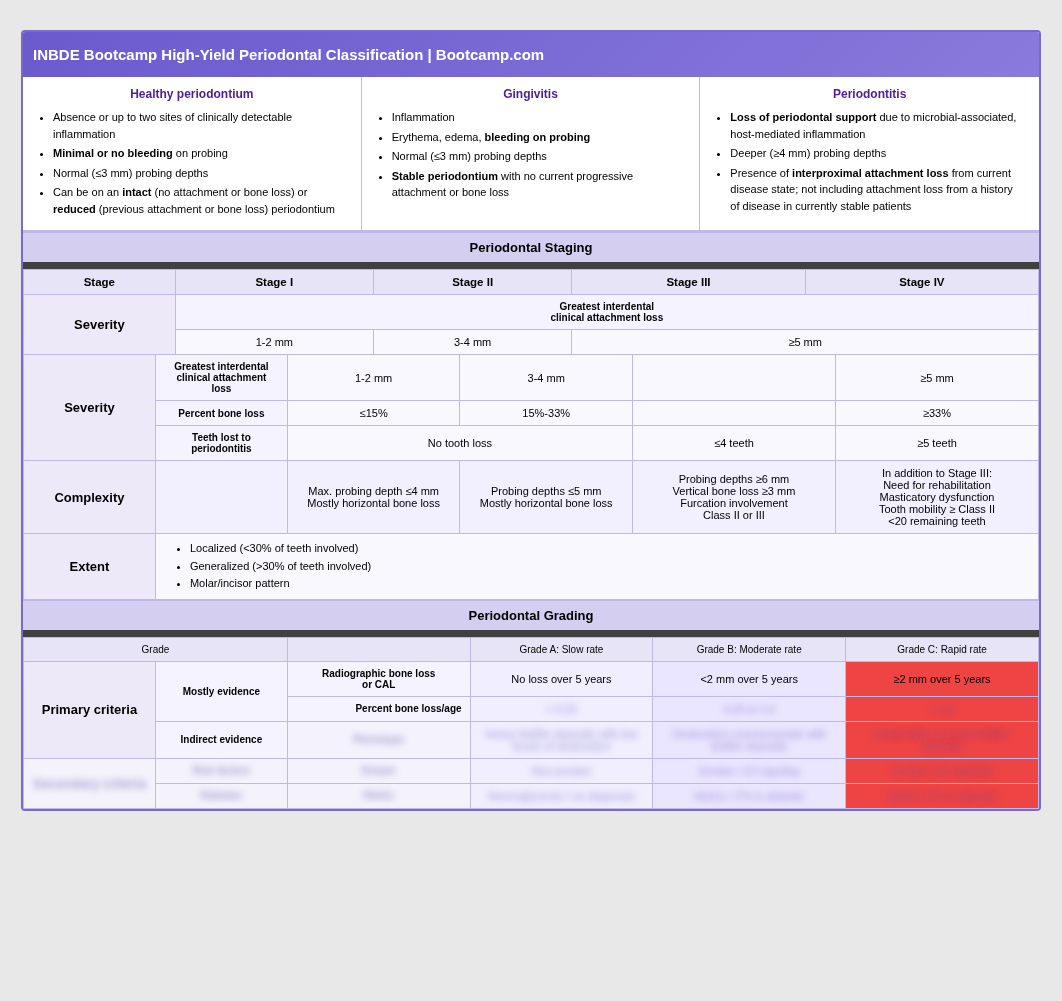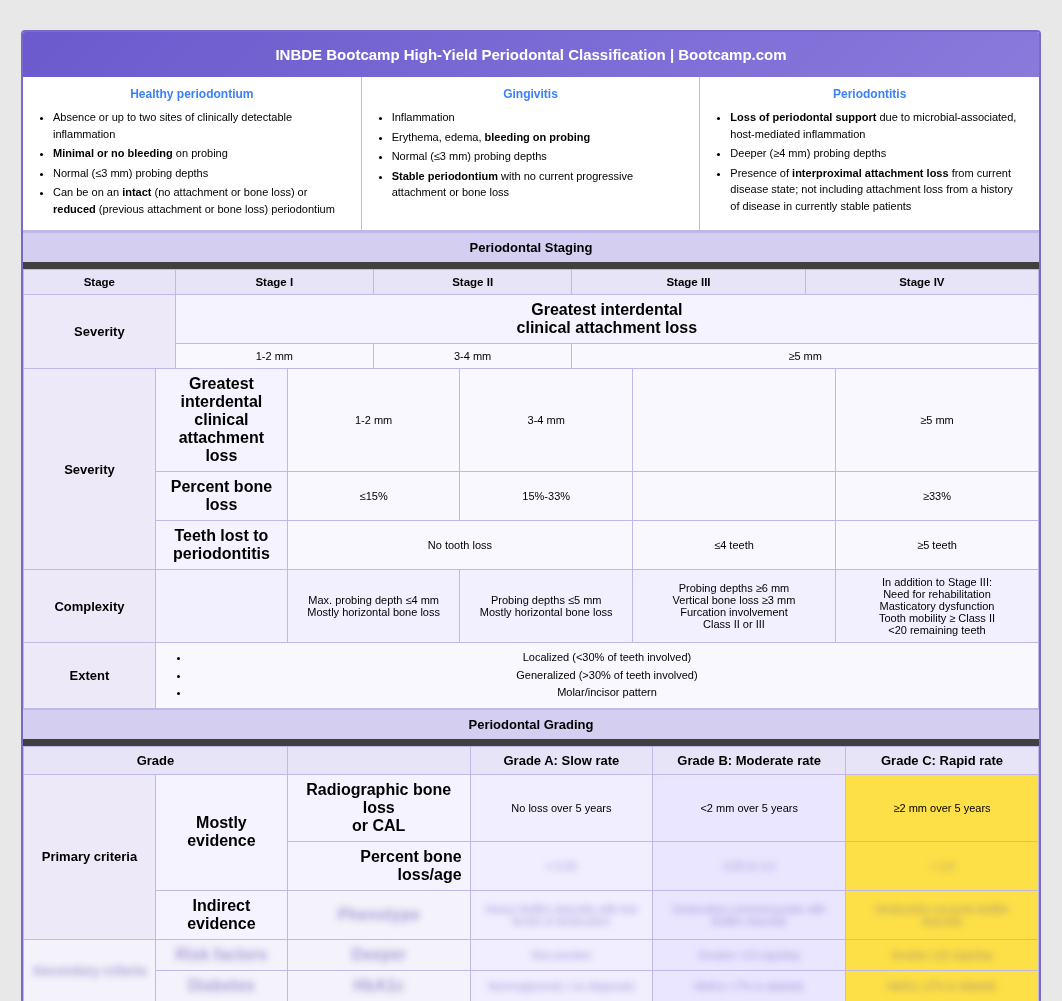--- a/index.html
+++ b/index.html
@@ -14,43 +14,43 @@
     .outer-container {
       width: 1020px;
       border: 2px solid #7b68c8;
       border-radius: 4px;
       overflow: hidden;
       background: #fff;
     }
     .main-title {
       background: linear-gradient(135deg, #6a5acd, #8a7adc);
       color: #fff;
-      text-align: center;
-      padding: 14px 24px;
+      text-align: left;
+      padding: 14px 10px;
       font-size: 15px;
       font-weight: bold;
     }
     
     .top-section {
       display: grid;
       grid-template-columns: 1fr 1fr 1fr;
       border-bottom: 2px solid #c0b8e8;
     }
     .top-col {
       padding: 10px 14px;
       border-right: 1px solid #c0b8e8;
       vertical-align: top;
     }
     .top-col:last-child { border-right: none; }
     .top-col-header {
       font-weight: bold;
       text-align: center;
       font-size: 12px;
       margin-bottom: 8px;
-      color: #3b82f6;
+      color: #4c1d95;
     }
     .top-col ul {
       list-style: disc;
       padding-left: 16px;
       line-height: 1.5;
     }
     .top-col li { margin-bottom: 3px; }
 
     
     .section-header {
@@ -79,52 +79,52 @@
       font-weight: bold;
       font-size: 11.5px;
     }
     .row-header {
       background: #ede9f8;
       font-weight: bold;
       font-size: 13px;
     }
     .sub-header {
       font-weight: bold;
-      font-size: 16px;
+      font-size: 10px;
       background: #f5f3ff;
       margin-top: 17px;
     }
     .light-bg { background: #f9f8ff; }
     .medium-bg { background: #f2f0ff; }
 
     
     .grading-table {
       width: 100%;
       border-collapse: collapse;
     }
     .grading-table th, .grading-table td {
       border: 1px solid #c0b8e8;
       padding: 6px 8px;
       text-align: center;
       vertical-align: middle;
     }
     .grading-table th {
       background: #e8e4f8;
-      font-weight: bold;
-      font-size: 13px;
+      font-weight: normal;
+      font-size: 10px;
     }
     .blurred {
       color: transparent;
       text-shadow: 0 0 6px rgba(100,80,180,0.5);
       user-select: none;
       background: rgba(180,170,230,0.15);
     }
     .grade-a { background: #f0eeff; }
     .grade-b { background: #ebe6ff; }
-    .grade-c { background: #fde047; }
+    .grade-c { background: #ef4444; }
   </style>
 </head>
 <body>
 
 <div class="outer-container">
 
   <div class="main-title">INBDE Bootcamp High-Yield Periodontal Classification | Bootcamp.com</div>
 
   <div class="top-section">
     <div class="top-col">
@@ -219,21 +219,21 @@
         <td class="medium-bg"></td>
         <td class="medium-bg">Max. probing depth ≤4 mm<br>Mostly horizontal bone loss</td>
         <td class="medium-bg">Probing depths ≤5 mm<br>Mostly horizontal bone loss</td>
         <td class="medium-bg">Probing depths ≥6 mm<br>Vertical bone loss ≥3 mm<br>Furcation involvement<br>Class II or III</td>
         <td class="medium-bg">In addition to Stage III:<br>Need for rehabilitation<br>Masticatory dysfunction<br>Tooth mobility ≥ Class II<br>&lt;20 remaining teeth</td>
       </tr>
 
       <tr>
         <td class="row-header">Extent</td>
         <td class="light-bg" colspan="5">
-          <ul style="list-style:disc; padding-left:20px; text-align:center; line-height:1.6;">
+          <ul style="list-style:disc; padding-left:20px; text-align:left; line-height:1.6;">
             <li>Localized (&lt;30% of teeth involved)</li>
             <li>Generalized (&gt;30% of teeth involved)</li>
             <li>Molar/incisor pattern</li>
           </ul>
         </td>
       </tr>
     </tbody>
   </table>
 
   <div class="section-header">Periodontal Grading</div>

